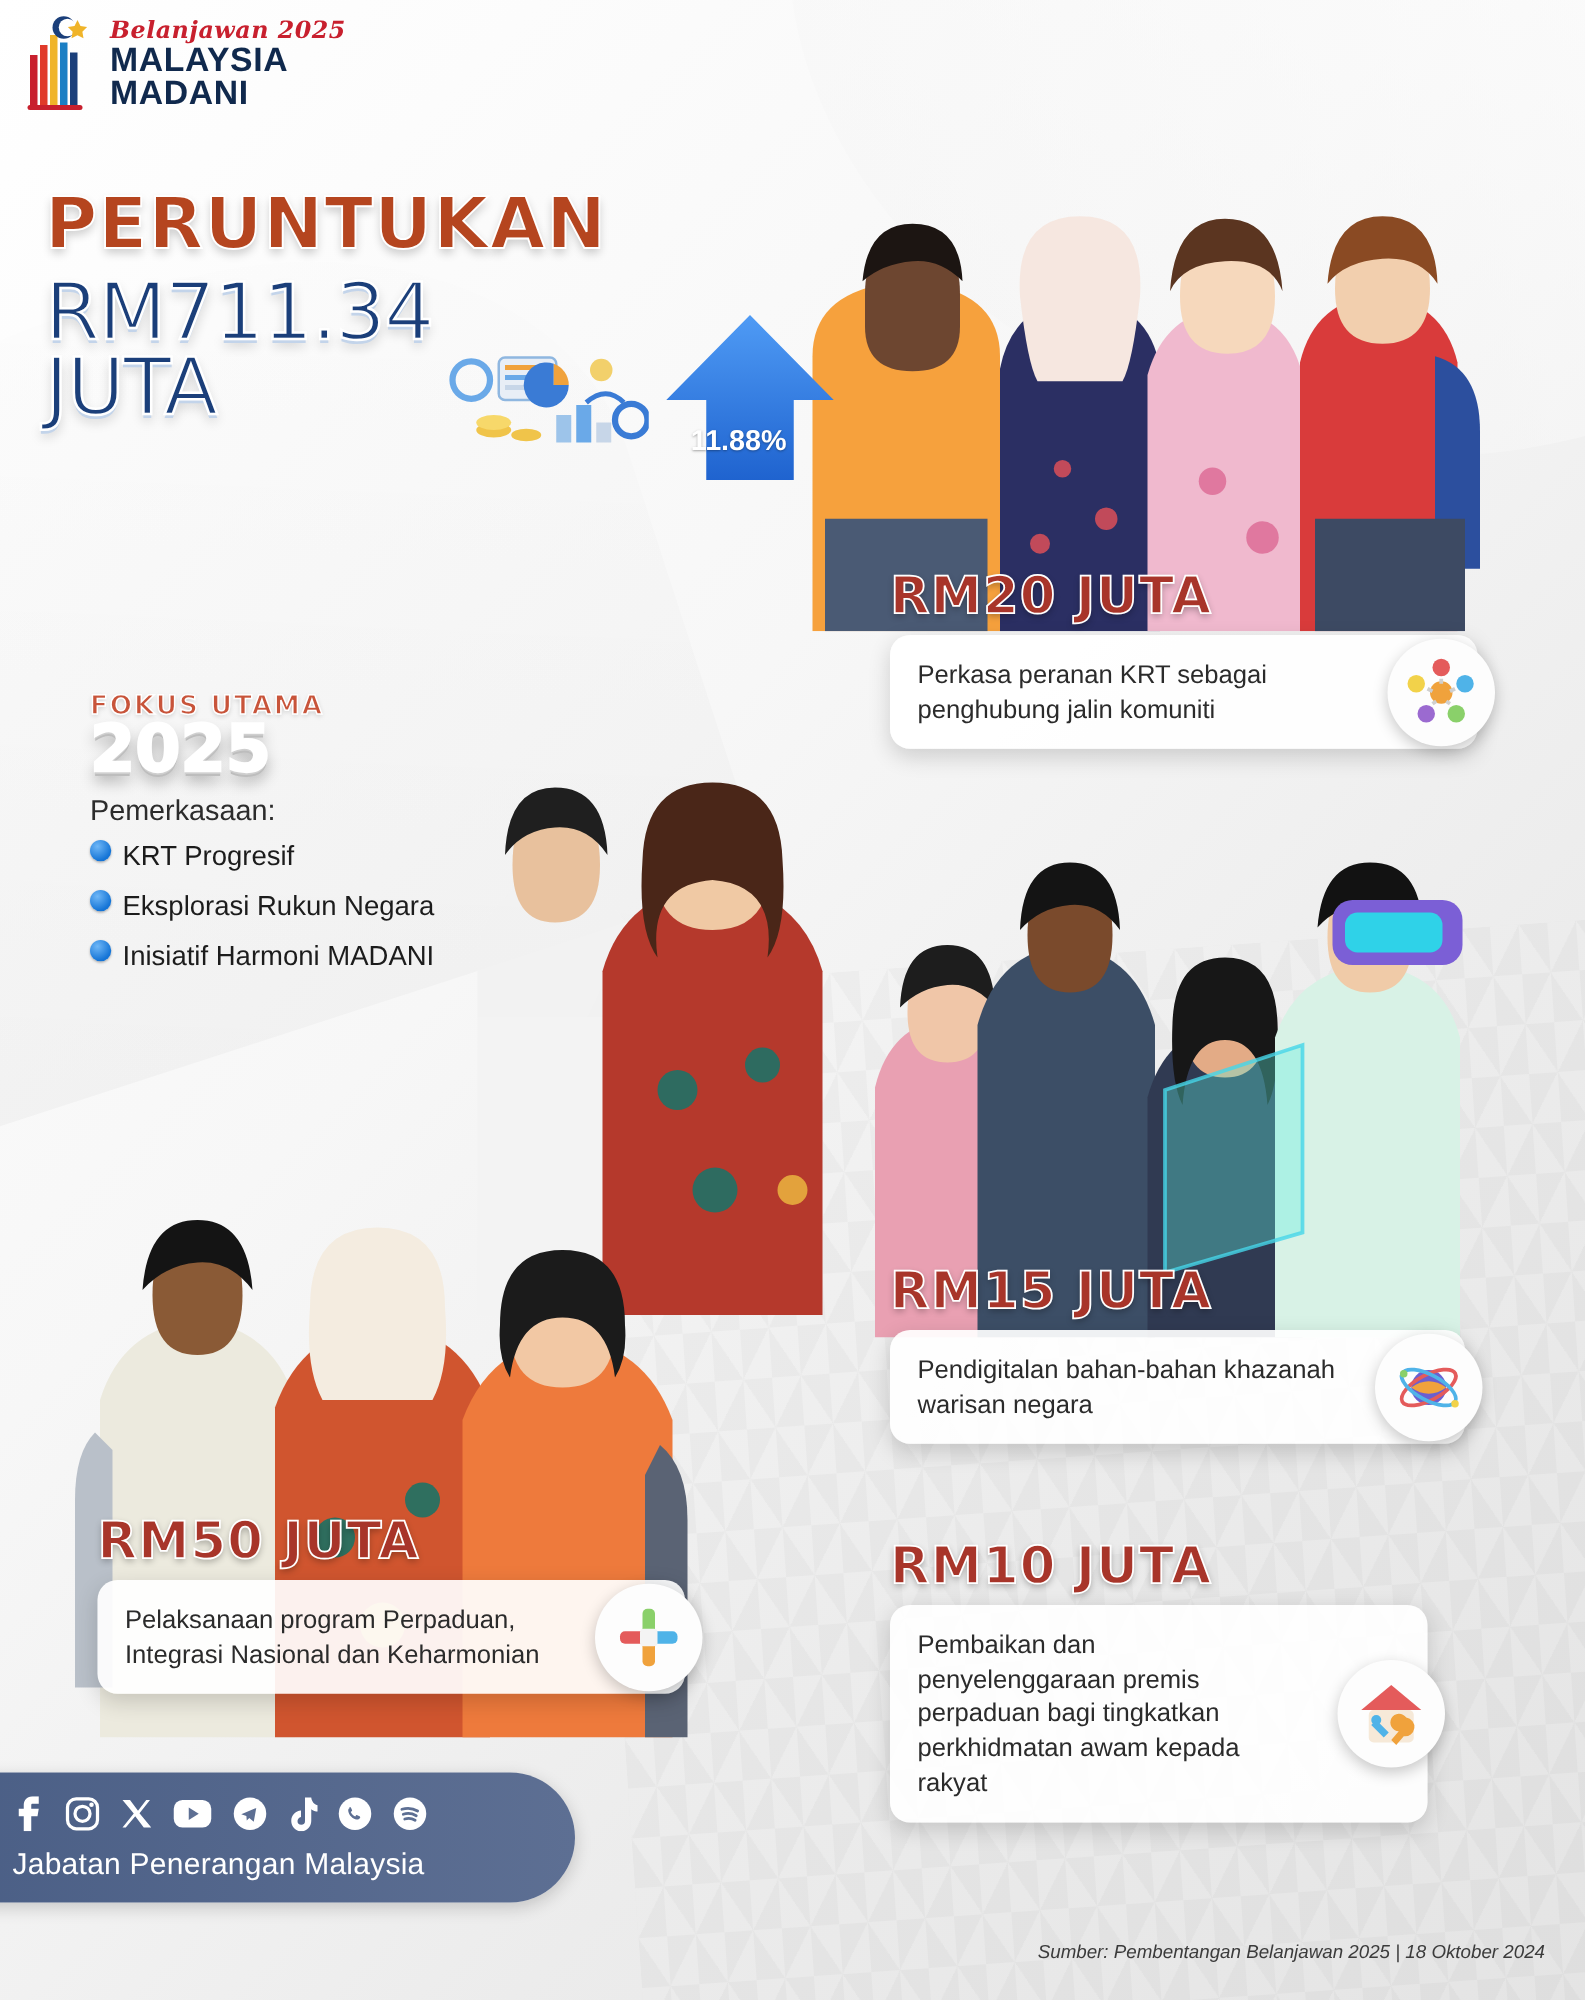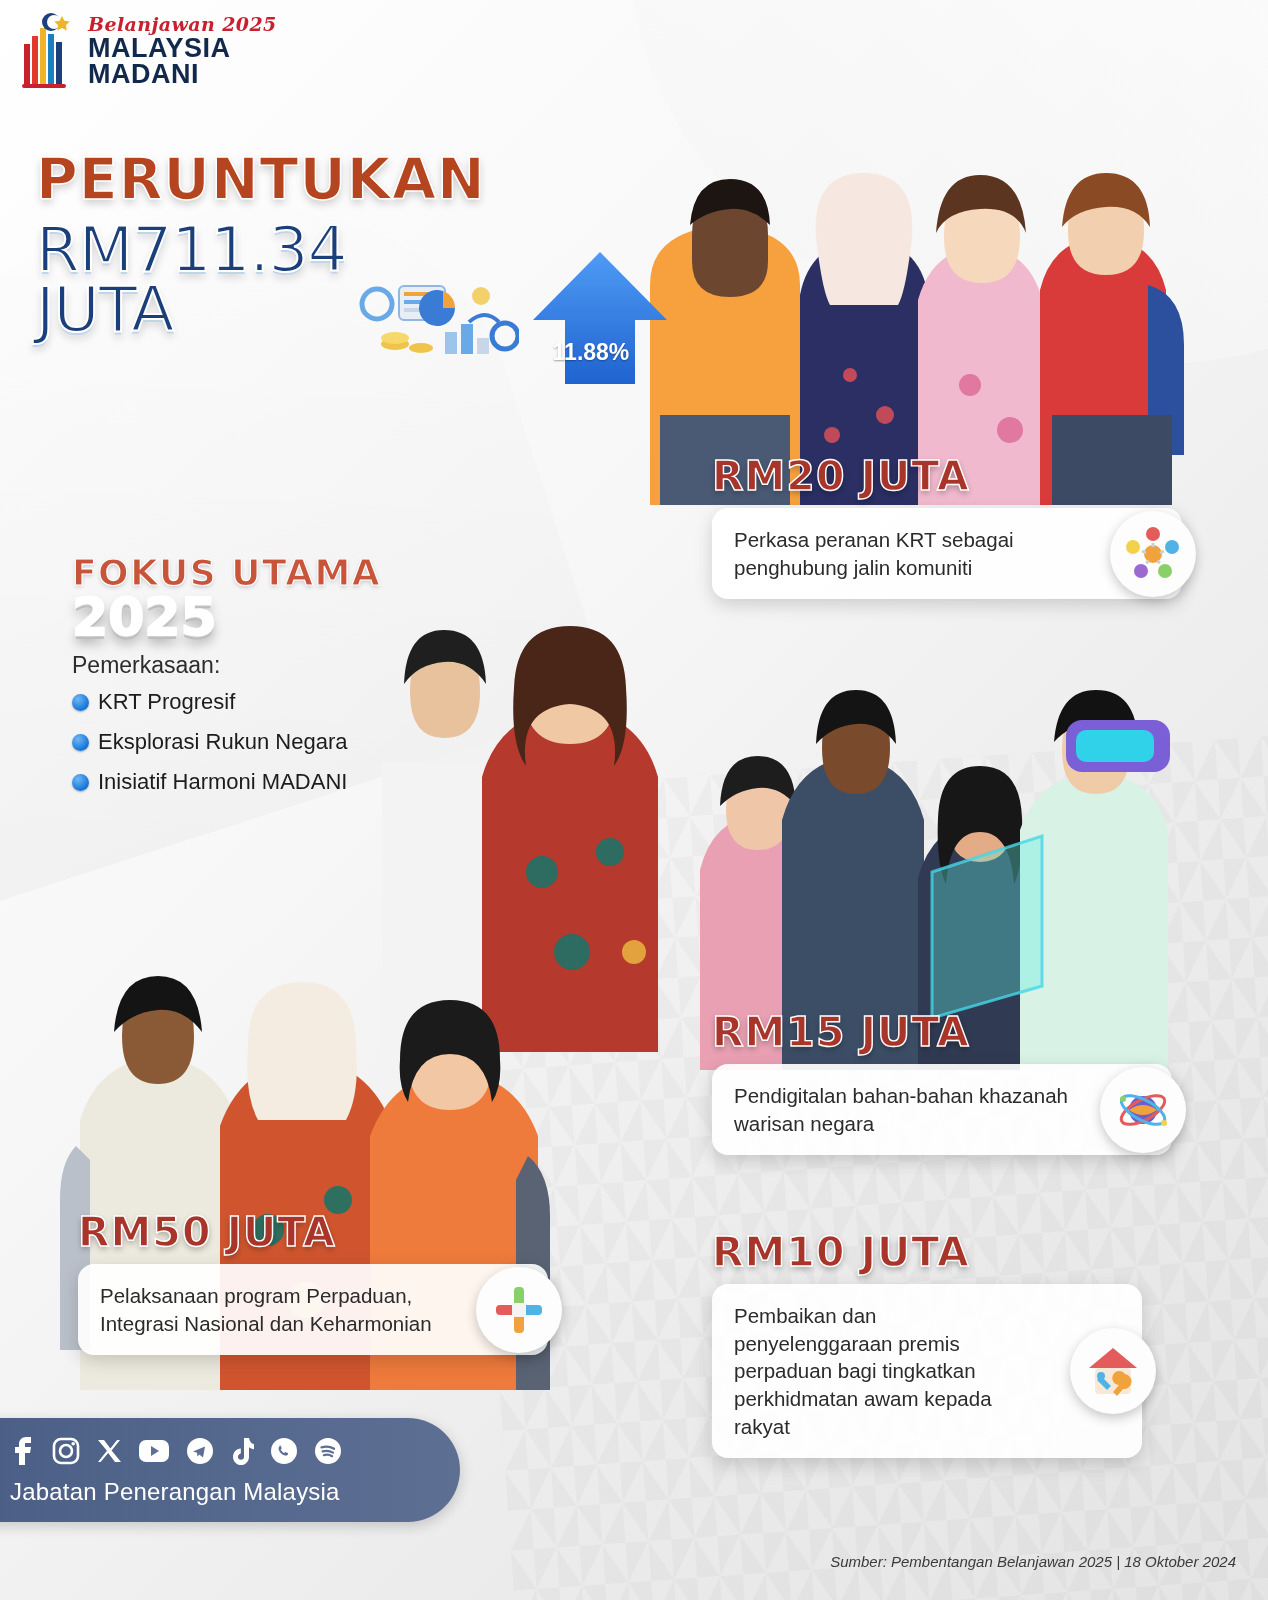--- a/index.html
+++ b/index.html
@@ -167,21 +167,21 @@
   }
 
   
   #fokus {
     position: absolute;
     left: 72px;
     top: 552px;
     width: 400px;
   }
   .fokus-title {
-    font-size: 36px;
+    font-size: 21px;
     font-weight: bold;
     color: #c8543a;
     letter-spacing: 1.5px;
     -webkit-text-stroke: 1.2px #ffffff;
     text-shadow: 0 2px 4px rgba(0,0,0,.18);
     font-family: "DejaVu Sans", sans-serif;
   }
   .fokus-year {
     font-size: 52px;
     font-weight: bold;
@@ -195,21 +195,20 @@
     font-family: "DejaVu Sans", sans-serif;
   }
   .fokus-sub {
     margin-top: 10px;
     font-size: 23px;
     color: #2c2c2c;
   }
   .fokus-list { margin-top: 10px; }
   .fokus-item {
     display: flex;
-    align-items: center;
     gap: 9px;
     margin-bottom: 14px;
     font-size: 22px;
     color: #1c1c1c;
   }
   .bullet {
     width: 17px; height: 17px;
     border-radius: 50%;
     background: radial-gradient(circle at 35% 30%, #6fb7f7, #1474d6 70%);
     box-shadow: 0 1px 2px rgba(0,0,0,.3);

